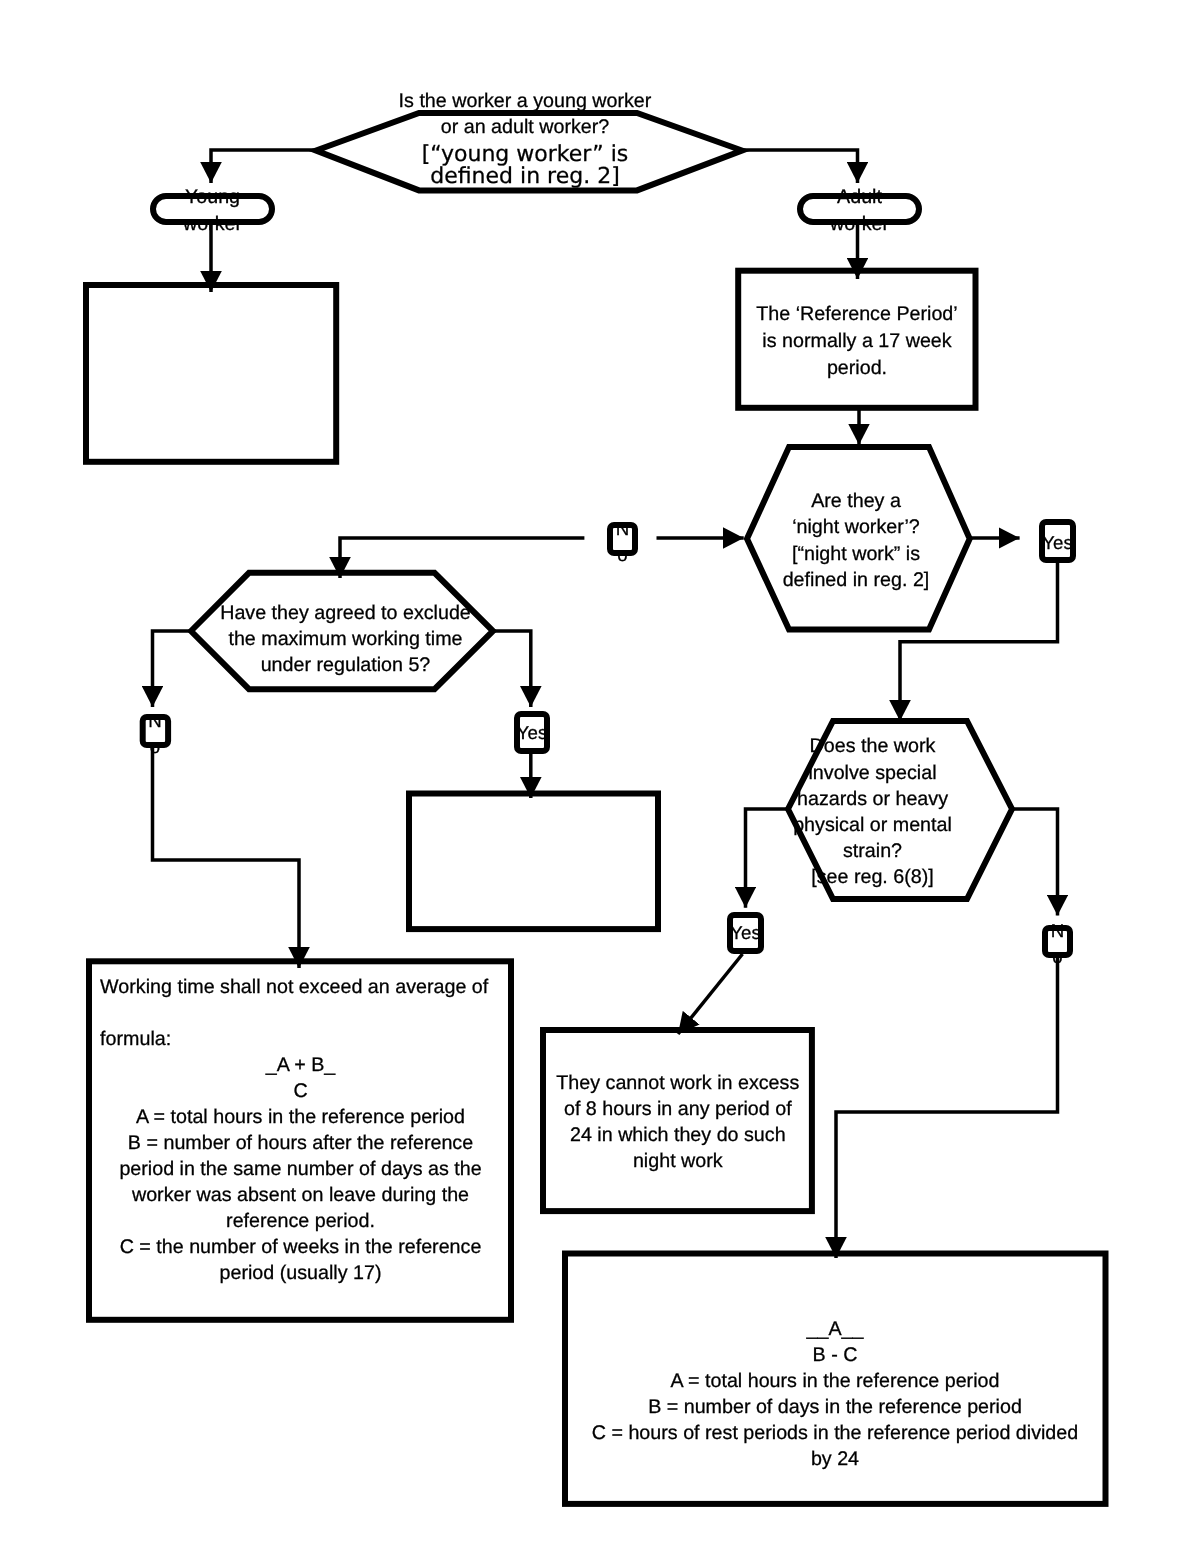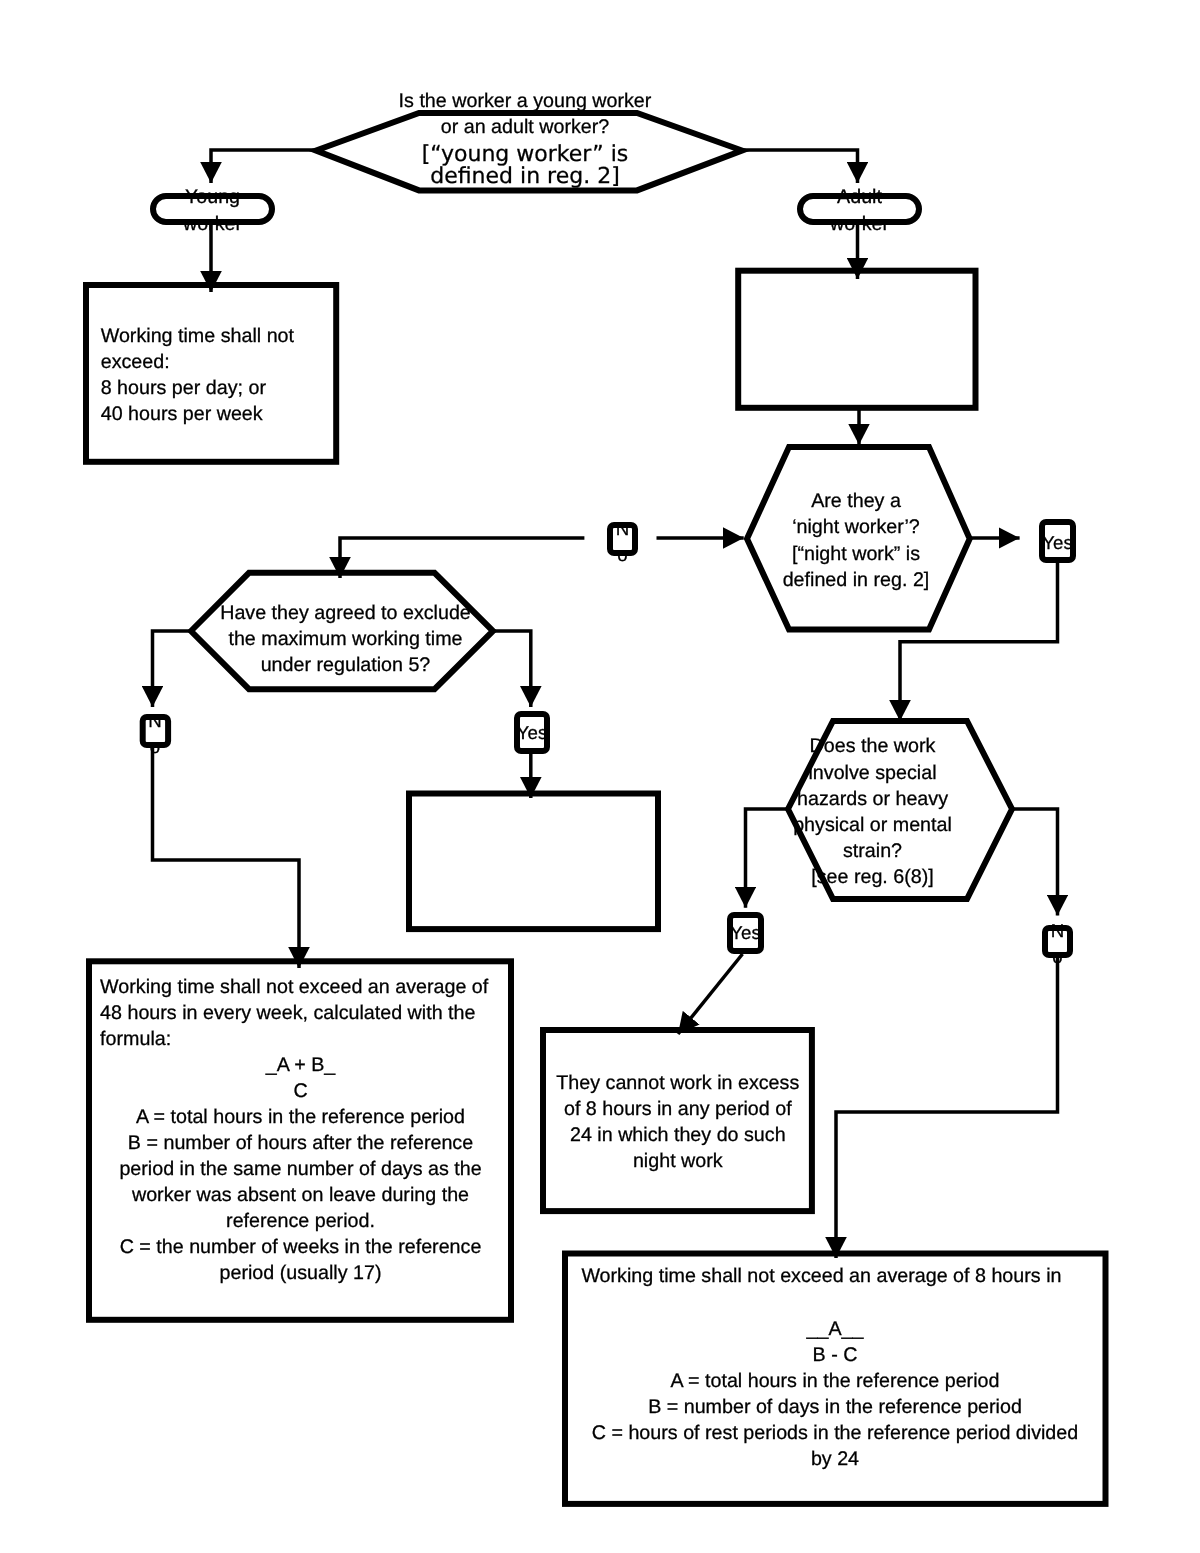--- a/index.html
+++ b/index.html
@@ -78,36 +78,36 @@
   <use href="#nodeshapes" fill="#ffffff" stroke="none"></use>
 </svg>
 
 <div class="tb" style="left:275px;top:88px;width:500px;"><span>Is the worker a young worker</span><br><span>or an adult worker?</span></div>
 <div class="tb alt" style="left:275px;top:144.1px;width:500px;line-height:22px;"><span>[“young worker” is</span><br><span>defined in reg. 2]</span></div>
 
 <div class="lbl" style="left:152.5px;top:184.4px;width:120px;line-height:27px;"><span>Young</span><br><span>worker</span></div>
 
 <div class="lbl" style="left:799.5px;top:184.4px;width:120px;line-height:27px;"><span>Adult</span><br><span>worker</span></div>
 
-<div class="tb l" style="left:100.7px;top:322.6px;width:232px;"><span>Working time shall not</span><br><span>exceed:</span><br><span>8 hours per day; or</span><br><span>40 hours per week</span></div>
 
+<div class="tb" style="left:737.5px;top:300.6px;width:239px;line-height:27px;"><span>The ‘Reference Period’</span><br><span>is normally a 17 week</span><br><span>period.</span></div>
 
 <div class="tb" style="left:742px;top:487.8px;width:228px;line-height:26.4px;"><span>Are they a</span><br><span>‘night worker’?</span><br><span>[“night work” is</span><br><span>defined in reg. 2]</span></div>
 
 <div class="tb" style="left:193.5px;top:599.8px;width:304px;line-height:26px;"><span>Have they agreed to exclude</span><br><span>the maximum working time</span><br><span>under regulation 5?</span></div>
 
 <div class="tb" style="left:759px;top:733.3px;width:227px;line-height:26.2px;"><span>Does the work</span><br><span>involve special</span><br><span>hazards or heavy</span><br><span>physical or mental</span><br><span>strain?</span><br><span>[see reg. 6(8)]</span></div>
 
 
-<div class="tb l" style="left:100.1px;top:973.6px;width:396px;"><span>Working time shall not exceed an average of</span><br><span>48 hours in every week, calculated with the</span><br><span>formula:</span></div>
+<div class="tb l" style="left:100.1px;top:973.6px;width:396px;"><span>Working time shall not exceed an average of</span><br><br><span>formula:</span></div>
 <div class="tb" style="left:100.5px;top:1051.8px;width:400px;"><span>_A + B_</span><br><span>C</span><br><span>A = total hours in the reference period</span><br><span>B = number of hours after the reference</span><br><span>period in the same number of days as the</span><br><span>worker was absent on leave during the</span><br><span>reference period.</span><br><span>C = the number of weeks in the reference</span><br><span>period (usually 17)</span></div>
 
 <div class="tb" style="left:543.8px;top:1070.2px;width:268px;"><span>They cannot work in excess</span><br><span>of 8 hours in any period of</span><br><span>24 in which they do such</span><br><span>night work</span></div>
 
-<div class="tb l" style="left:581.4px;top:1263px;width:510px;"><span>Working time shall not exceed an average of 8 hours in</span><br></div>
+<div class="tb l" style="left:581.4px;top:1263px;width:510px;"><br></div>
 <div class="tb" style="left:577px;top:1315.5px;width:516px;"><span>__A__</span><br><span>B - C</span><br><span>A = total hours in the reference period</span><br><span>B = number of days in the reference period</span><br><span>C = hours of rest periods in the reference period divided</span><br><span>by 24</span></div>
 
 <div class="elblw" style="left:612.5px;top:516px;width:20px;">No</div>
 <div class="elbl" style="left:1035.5px;top:529.7px;width:44px;">Yes</div>
 <div class="elblw" style="left:145px;top:708px;width:20px;">No</div>
 <div class="elbl" style="left:510px;top:720.4px;width:44px;">Yes</div>
 <div class="elbl" style="left:723.5px;top:920.4px;width:44px;">Yes</div>
 <div class="elblw" style="left:1047.5px;top:918px;width:20px;">No</div>
 
 <svg id="shapes-over" viewBox="0 0 1200 1553" width="1200" height="1553">

